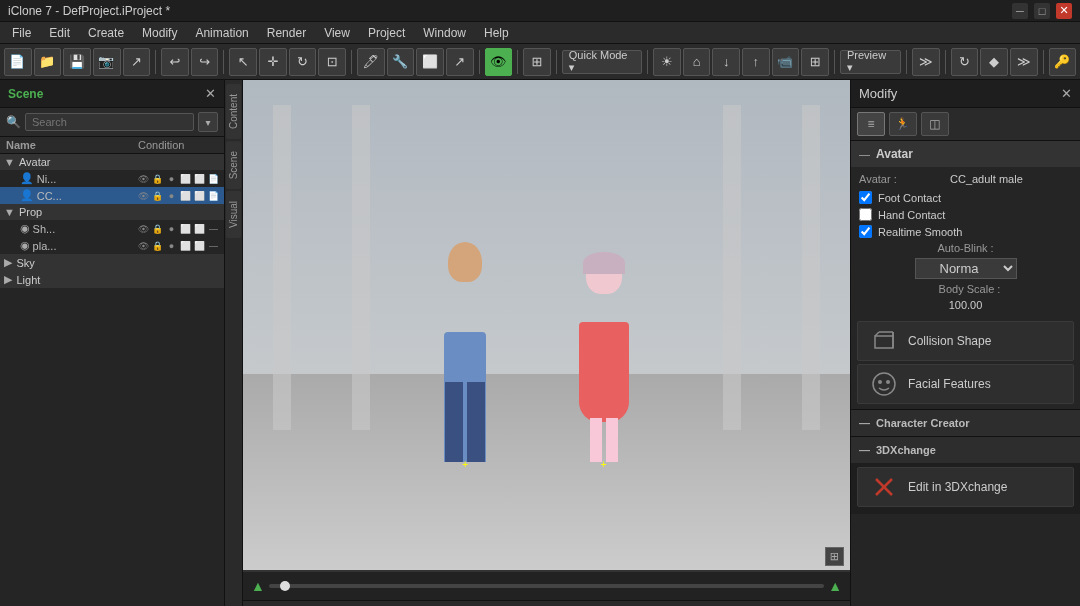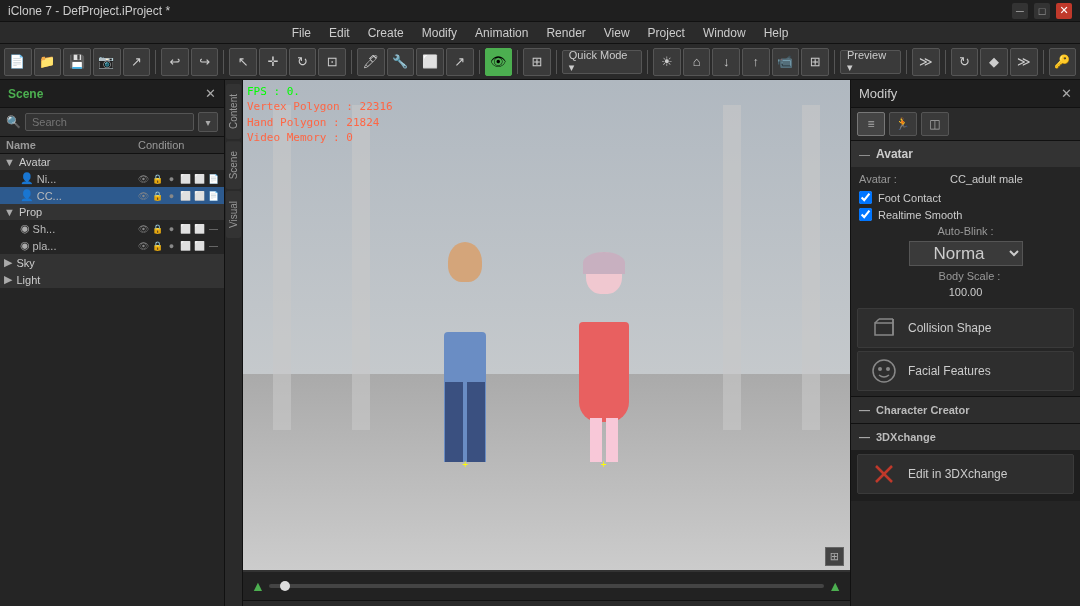--- a/index.html
+++ b/index.html
@@ -35,21 +35,20 @@
 
     
     #menubar {
       height: 22px;
       background: #2b2b2b;
       display: flex;
       align-items: center;
       padding: 0 4px;
       gap: 2px;
       border-bottom: 1px solid #111;
-      justify-content: center;
     }
     .menu-item {
       padding: 2px 8px;
       font-size: 12px;
       color: #ccc;
       cursor: pointer;
     }
 
     
     #toolbar {
@@ -289,21 +288,21 @@
     .checkbox-row input[type=checkbox] { cursor: pointer; }
     .checkbox-row label { font-size: 11px; color: #ccc; cursor: pointer; }
 
     .autoblink-row {
       display: flex; align-items: center;
       margin-top: 4px; gap: 4px; font-size: 11px; flex-direction: column;
     }
     .autoblink-row label { color: #999; }
     .autoblink-row select {
       background: #3a3a3a; border: 1px solid #555;
-      color: #ccc; font-size: 17px; padding: 1px 20px;
+      color: #ccc; font-size: 13px; padding: 1px 20px;
     }
     .autoblink-row .body-scale-label { color: #999; margin-left: 8px; }
     .autoblink-row .body-scale-val { color: #ccc; }
 
     
     .feature-btn {
       width: 100%;
       height: 40px;
       background: #2e2e2e;
       border: 1px solid #3a3a3a;
@@ -574,26 +573,20 @@
         <div style="position:absolute;top:0;left:50%;transform:translateX(-50%);width:36px;height:42px;background:#f0c8d0;border-radius:50% 50% 40% 40%;"></div>
 
         <div style="position:absolute;top:0;left:50%;transform:translateX(-50%);width:42px;height:22px;background:#c8b0c0;border-radius:50% 50% 0 0;"></div>
 
         <div style="position:absolute;bottom:0;left:calc(50% - 14px);width:12px;height:44px;background:#f8c8d8;"></div>
         <div style="position:absolute;bottom:0;left:calc(50% + 2px);width:12px;height:44px;background:#f8c8d8;"></div>
 
         <div style="position:absolute;bottom:-8px;left:50%;transform:translateX(-50%);font-size:10px;color:#ffff00;">+</div>
       </div>
 
-      <div id="fps-text">
-        <div style="color:#00ff00;font-size:11px;font-family:monospace;">FPS : 0.</div>
-        <div style="color:#ff6644;font-size:11px;font-family:monospace;">Vertex Polygon : 22316</div>
-        <div style="color:#ff6644;font-size:11px;font-family:monospace;">Hand Polygon : 21824</div>
-        <div style="color:#ff6644;font-size:11px;font-family:monospace;">Video Memory : 0</div>
-      </div>
 
       <div style="position:absolute;bottom:4px;right:6px;background:#444;border:1px solid #666;padding:2px 4px;font-size:11px;color:#aaa;cursor:pointer;">⊞</div>
     </div>
 
     <div id="timeline-area">
       <span class="green-arrow">▲</span>
       <div class="tl-slider">
         <div class="tl-handle"></div>
       </div>
       <span class="green-arrow">▲</span>
@@ -635,20 +628,24 @@
     </div>
     <div class="section-body">
       <div class="avatar-row">
         <label>Avatar :</label>
         <span class="avatar-name">CC_adult male</span>
       </div>
 
       <div class="checkbox-row">
         <input type="checkbox" checked="" id="cb-foot" style="">
         <label for="cb-foot">Foot Contact</label>
+      </div>
+      <div class="checkbox-row">
+        <input type="checkbox" id="cb-hand" style="">
+        <label for="cb-hand">Hand Contact</label>
       </div>
       <div class="checkbox-row">
         <input type="checkbox" checked="" id="cb-rts" style="">
         <label for="cb-rts">Realtime Smooth</label>
       </div>
 
       <div class="autoblink-row">
         <label>Auto-Blink :</label>
         <select>
           <option>Norma</option>

